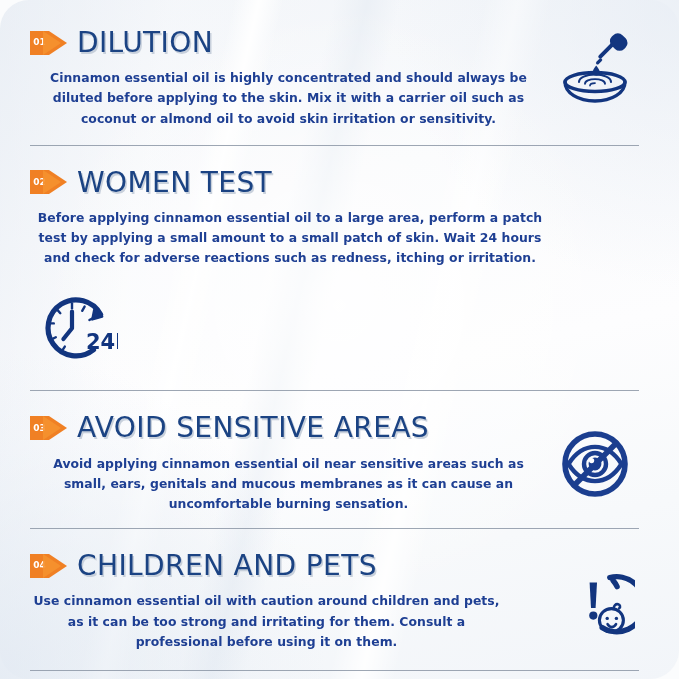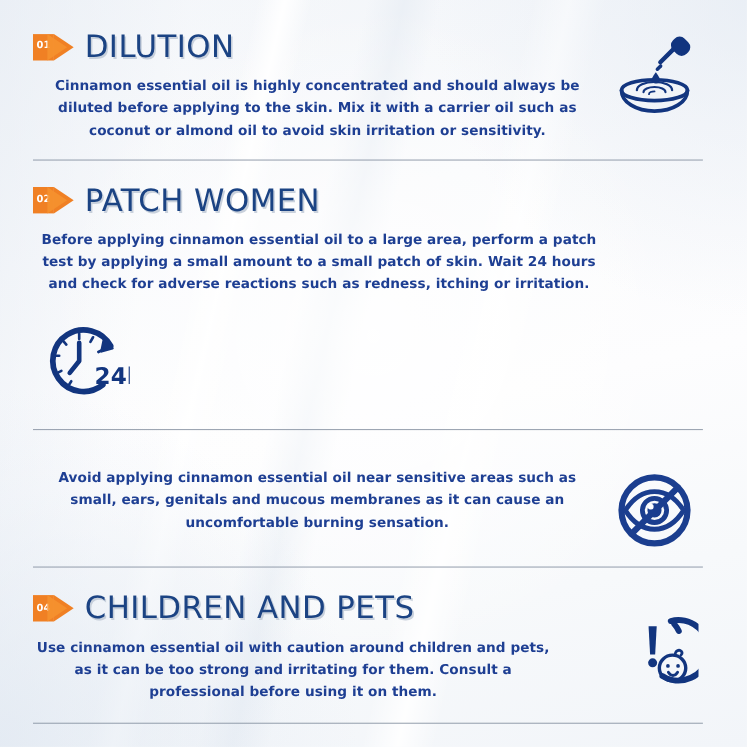--- a/index.html
+++ b/index.html
@@ -18,20 +18,21 @@
     position: relative;
     width: 679px;
     height: 679px;
     box-sizing: border-box;
     background:
       linear-gradient(103deg, rgba(255,255,255,0) 28%, rgba(255,255,255,0.95) 31%, rgba(255,255,255,0.0) 34%),
       linear-gradient(103deg, rgba(236,240,246,0) 40%, rgba(234,239,245,0.85) 44%, rgba(236,240,246,0) 48%),
       linear-gradient(103deg, rgba(255,255,255,0) 58%, rgba(255,255,255,0.9) 62%, rgba(255,255,255,0) 66%),
       linear-gradient(100deg, rgba(228,234,242,0.55) 0%, rgba(250,251,253,0.2) 22%, rgba(255,255,255,0) 45%),
       linear-gradient(168deg, #f2f5f9 0%, #f9fafc 30%, #fdfdfe 55%, #f7f9fb 78%, #f2f5f9 100%);
+    border-radius: 29px;
   }
 
   
   #infographic::before {
     content: "";
     position: absolute;
     left: 0; top: 0; right: 0; bottom: 0;
     pointer-events: none;
     background:
       radial-gradient(circle at 0% 100%, rgba(223,231,241,0.75) 0%, rgba(223,231,241,0) 34%),
@@ -202,21 +203,21 @@
     <div class="divider"></div>
 
     <div class="section s2">
       <div class="sec-body">
         <div class="head-row">
           <div class="badge">
             <div class="badge-sq">02</div>
             <div class="badge-tri2"></div>
             <div class="badge-tri"></div>
           </div>
-          <div class="sec-title">PATCH WOMEN</div>
+          <div class="sec-title">WOMEN TEST</div>
         </div>
         <div class="sec-text">Before applying cinnamon essential oil to a large area, perform a patch test by applying a small amount to a small patch of skin. Wait 24 hours and check for adverse reactions such as redness, itching or irritation.</div>
       </div>
       <div class="sec-iconwrap">
         <svg class="icon-svg" width="80" height="74" viewBox="0 0 80 74">
           <g fill="none" stroke="#12357F" stroke-linecap="round" stroke-linejoin="round">
 
             <path d="M55.5 56.8A28 28 0 1 1 62.6 21.5" stroke-width="5.2"></path>
 
             <path d="M56.2 17.0 L64.2 23.6 L54.3 26.4 Z" fill="#12357F" stroke="#12357F" stroke-width="2.4"></path>
@@ -234,20 +235,28 @@
             <path d="M34 18.6 V35.2 L25.4 46.0" stroke-width="4.2"></path>
           </g>
           <text x="48" y="56" font-family="DejaVu Sans, sans-serif" font-size="21" font-weight="700" fill="#12357F">24h</text>
         </svg>
       </div>
     </div>
     <div class="divider"></div>
 
     <div class="section s3">
       <div class="sec-body">
+        <div class="head-row">
+          <div class="badge">
+            <div class="badge-sq">03</div>
+            <div class="badge-tri2"></div>
+            <div class="badge-tri"></div>
+          </div>
+          <div class="sec-title">AVOID SENSITIVE AREAS</div>
+        </div>
         <div class="sec-text">Avoid applying cinnamon essential oil near sensitive areas such as small, ears, genitals and mucous membranes as it can cause an uncomfortable burning sensation.</div>
       </div>
       <div class="sec-iconwrap">
         <svg class="icon-svg" width="74" height="74" viewBox="0 0 74 74">
           <g fill="none" stroke="#1B3E8F" stroke-linecap="round" stroke-linejoin="round">
             <circle cx="37" cy="37" r="30" stroke-width="5.6"></circle>
 
             <path d="M10.5 37c7.2-11.4 16.5-17.1 26.5-17.1S56.3 25.6 63.5 37c-7.2 11.4-16.5 17.1-26.5 17.1S17.7 48.4 10.5 37z" stroke-width="4.4"></path>
             <circle cx="37" cy="37" r="11" stroke-width="4.4"></circle>
             <circle cx="37" cy="37" r="4.6" stroke-width="3.6" fill="#1B3E8F"></circle>

